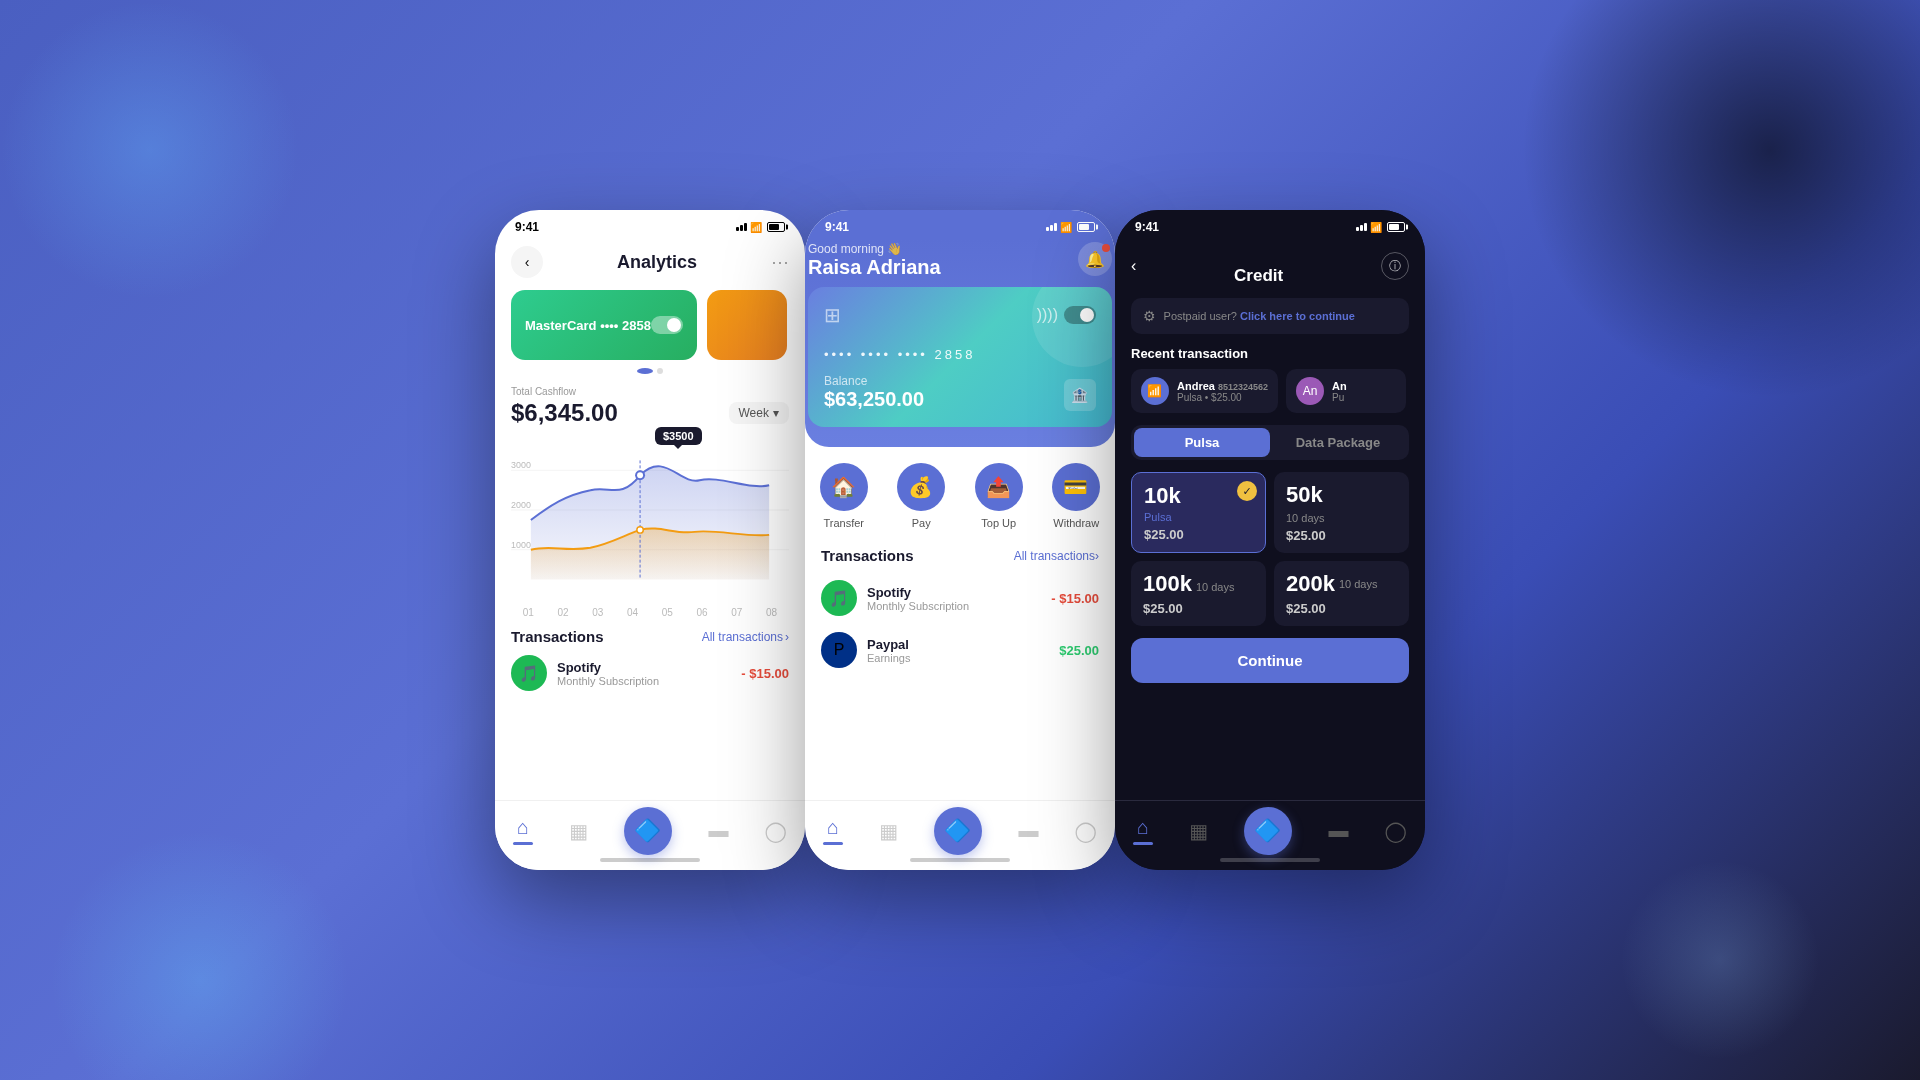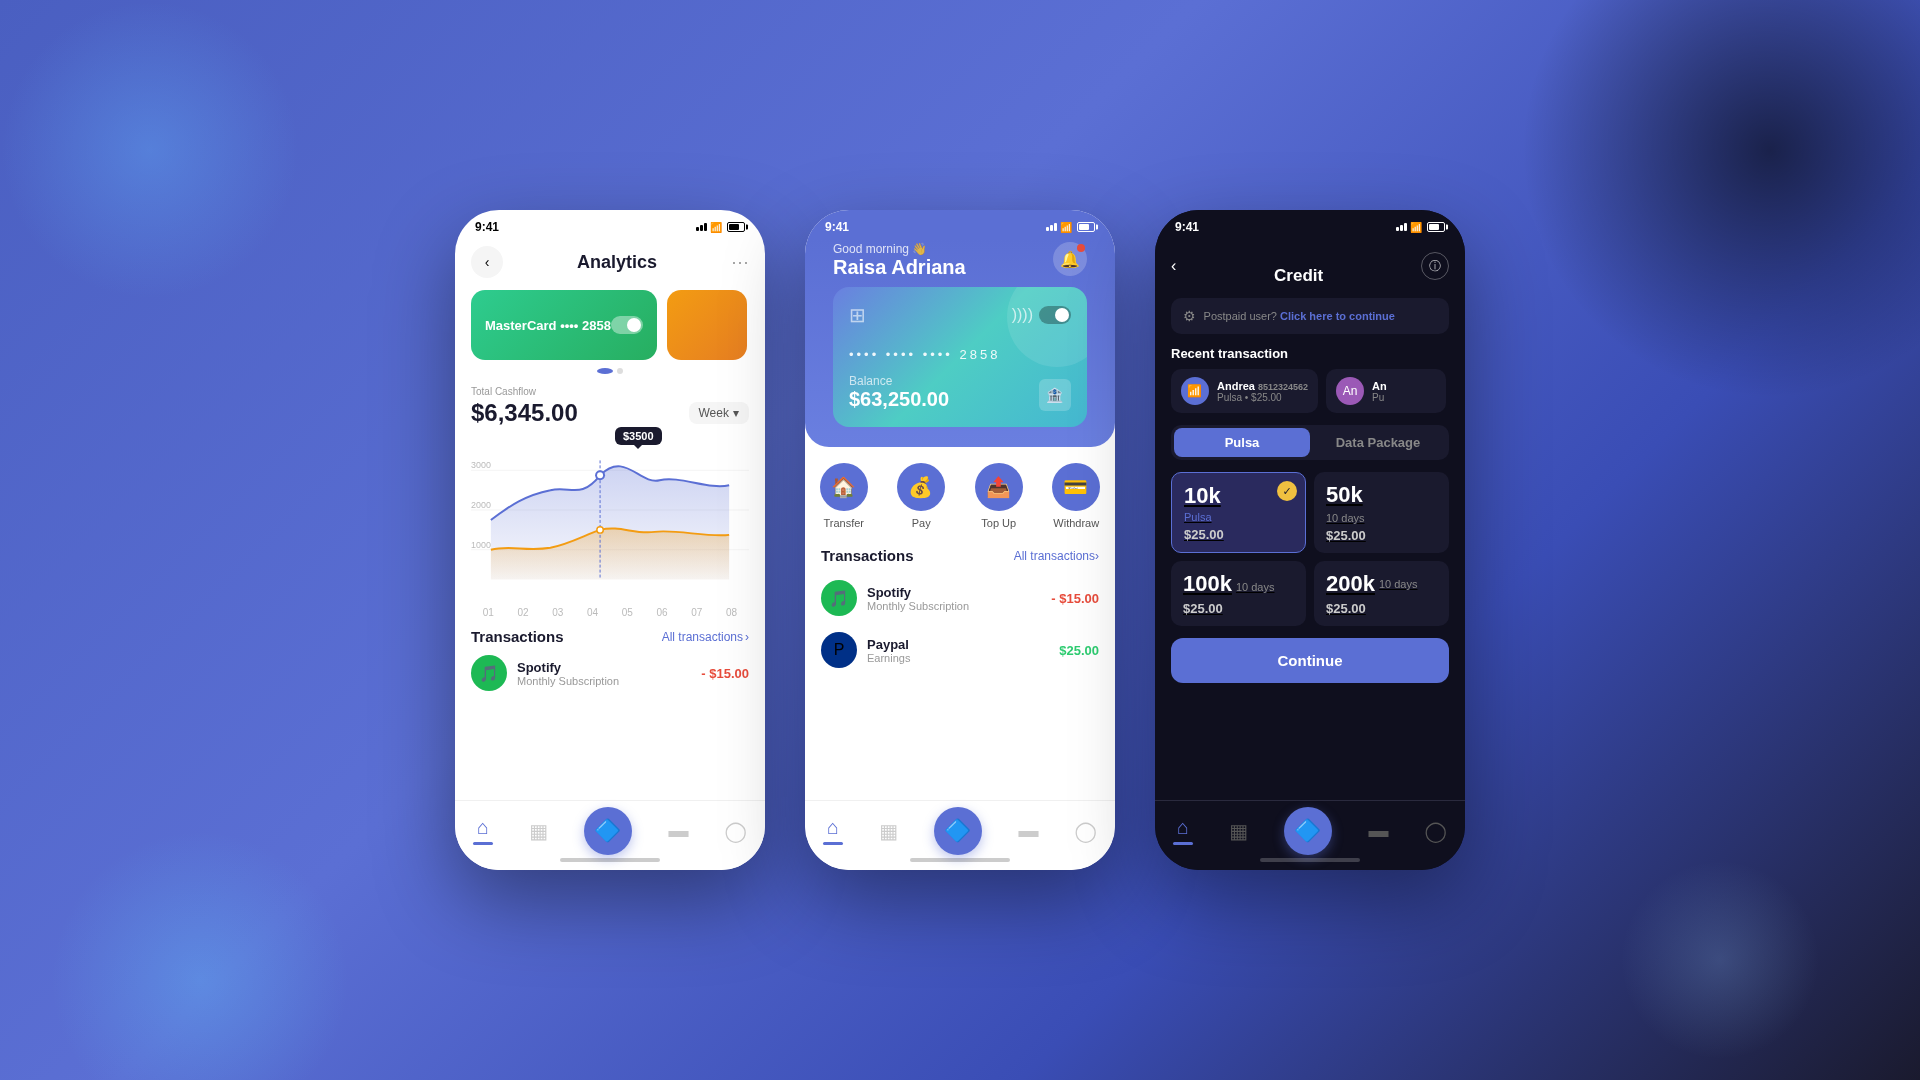--- a/index.html
+++ b/index.html
@@ -26,21 +26,20 @@
       content: '';
       position: absolute;
       bottom: -50px; left: 50px;
       width: 300px; height: 300px;
       background: radial-gradient(circle, rgba(100,200,255,0.3) 0%, transparent 70%);
       border-radius: 50%;
     }
 
     .phones-container {
       display: flex;
-      gap: 40px;
       align-items: center;
       position: relative;
       z-index: 1;
     }
 
     
     .phone {
       background: #fff;
       border-radius: 44px;
       overflow: hidden;
@@ -199,21 +198,21 @@
       display: flex; align-items: center; justify-content: center;
       font-size: 22px; color: #fff;
       box-shadow: 0 4px 12px rgba(91,111,212,0.4);
     }
 
     
     .phone-2 .status-bar { background: #5b6fd4; }
 
     .dashboard-top {
       background: linear-gradient(180deg, #5b6fd4 0%, #6a7fe0 100%);
-      padding: 0 28px 20px;
+      padding: 0 3px 20px;
       border-radius: 0 0 24px 24px;
     }
 
     .greeting-row { display: flex; justify-content: space-between; align-items: flex-start; padding: 4px 0 8px; }
     .greeting-text { font-size: 12px; color: rgba(255,255,255,0.8); }
     .greeting-name { font-size: 20px; font-weight: 700; color: #fff; }
     .notif-btn {
       width: 34px; height: 34px;
       background: rgba(255,255,255,0.2);
       border-radius: 50%;
@@ -358,21 +357,20 @@
       color: #888;
     }
     .pkg-tab.active { background: #5b6fd4; color: #fff; }
 
     .packages-grid { display: grid; grid-template-columns: 1fr 1fr; gap: 8px; margin: 0 16px 12px; }
     .pkg-item {
       background: #1a1a2e;
       border-radius: 10px;
       padding: 10px 12px;
       position: relative;
-      text-decoration: underline;
     }
     .pkg-item.selected {
       background: #2a2a5e;
       border: 1.5px solid #5b6fd4;
     }
     .pkg-size { font-size: 22px; font-weight: 700; color: #fff; }
     .pkg-duration { font-size: 11px; color: #888; }
     .pkg-price { font-size: 13px; font-weight: 600; color: #ccc; margin-top: 4px; }
     .pkg-check {
       position: absolute; top: 8px; right: 8px;

